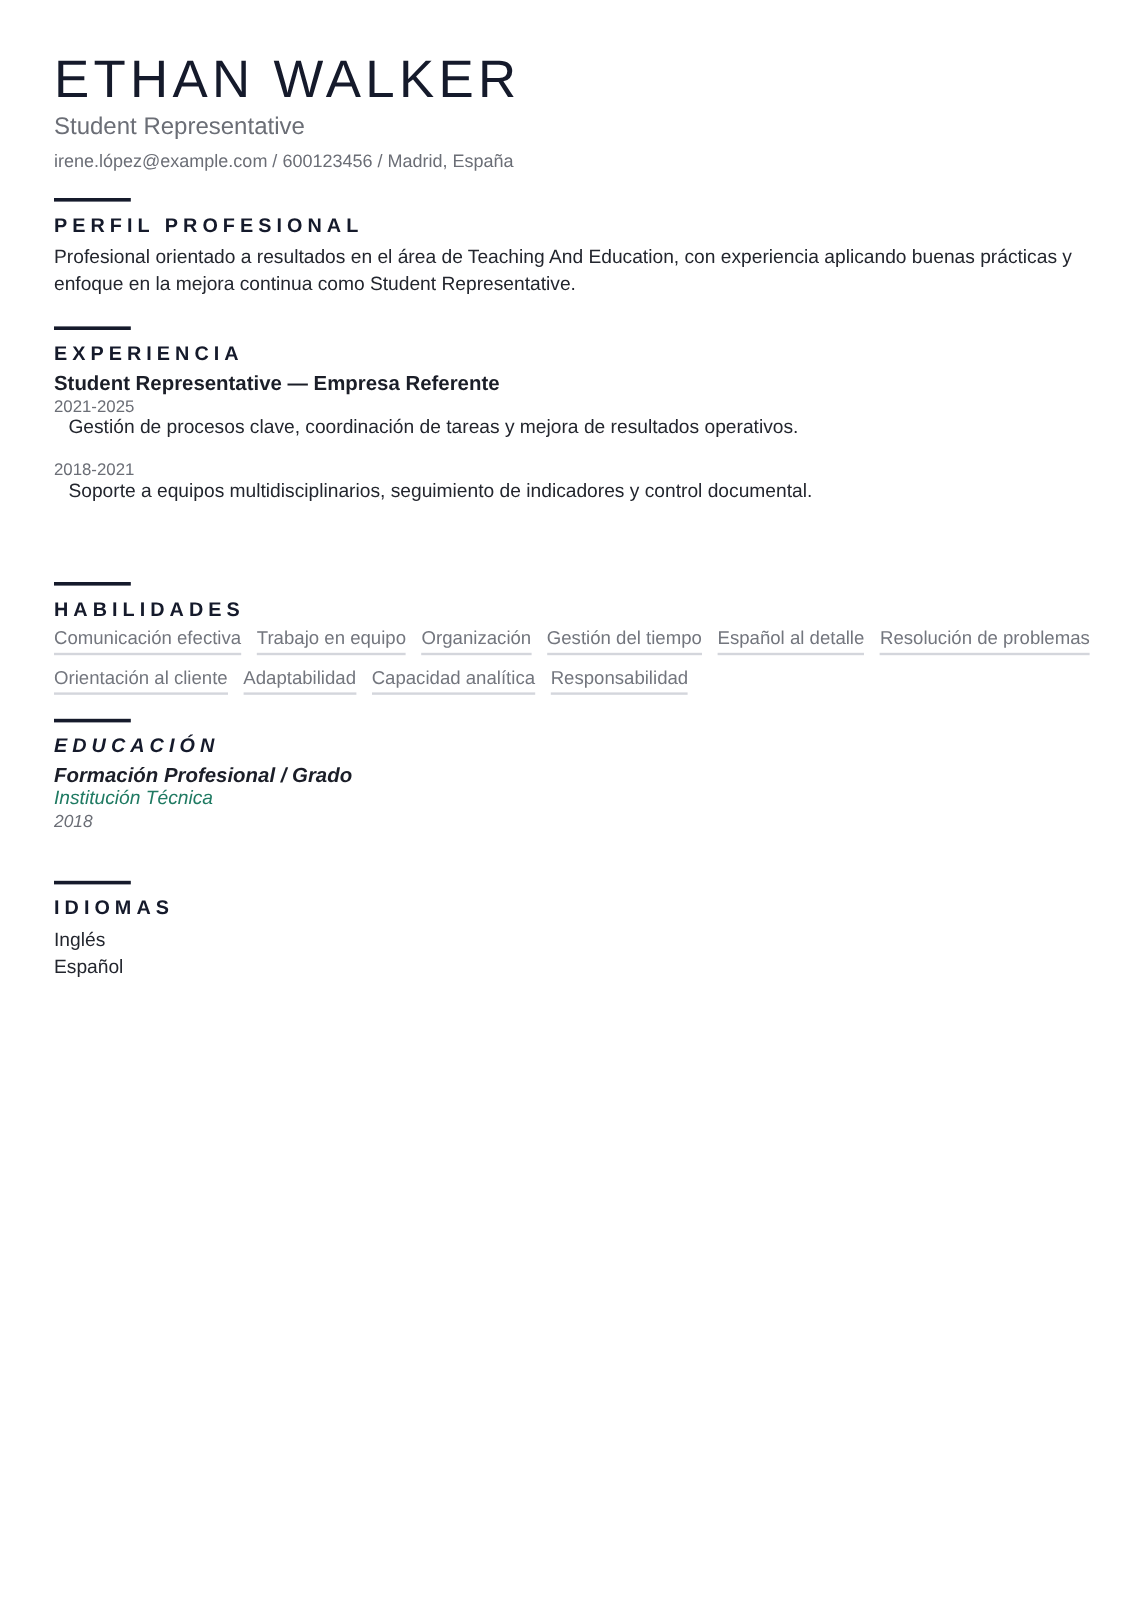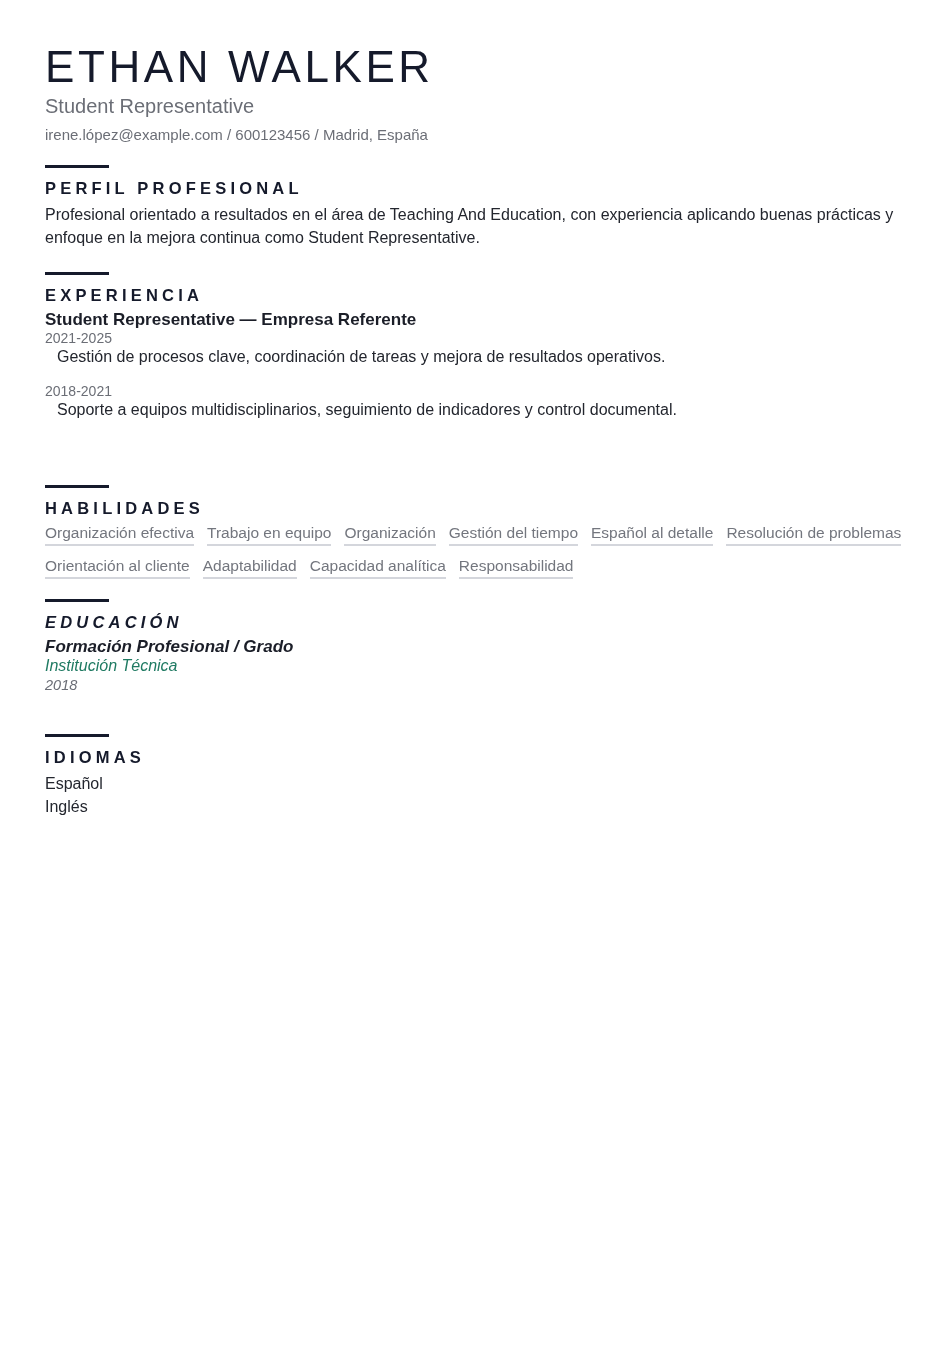--- a/index.html
+++ b/index.html
@@ -163,21 +163,21 @@
     <div class="job">
       <div class="job-dates">2018-2021</div>
       <div class="job-desc">Soporte a equipos multidisciplinarios, seguimiento de indicadores y control documental.</div>
     </div>
   </div>
 
   <div class="section" style="top:485px;">
     <div class="divider"></div>
     <div class="section-title">HABILIDADES</div>
     <div class="skills">
-      <span class="skill">Organización efectiva</span>
+      <span class="skill">Comunicación efectiva</span>
       <span class="skill">Trabajo en equipo</span>
       <span class="skill">Organización</span>
       <span class="skill">Gestión del tiempo</span>
       <span class="skill">Español al detalle</span>
       <span class="skill">Resolución de problemas</span>
       <span class="skill">Orientación al cliente</span>
       <span class="skill">Adaptabilidad</span>
       <span class="skill">Capacidad analítica</span>
       <span class="skill">Responsabilidad</span>
     </div>
@@ -187,17 +187,17 @@
     <div class="divider"></div>
     <div class="section-title">EDUCACIÓN</div>
     <div class="edu-title">Formación Profesional / Grado</div>
     <div class="edu-inst">Institución Técnica</div>
     <div class="edu-year">2018</div>
   </div>
 
   <div class="section" style="top:734px;">
     <div class="divider"></div>
     <div class="section-title">IDIOMAS</div>
+    <div class="lang">Inglés</div>
     <div class="lang">Español</div>
-    <div class="lang">Inglés</div>
   </div>
 
 </div>
 
 </body></html>

